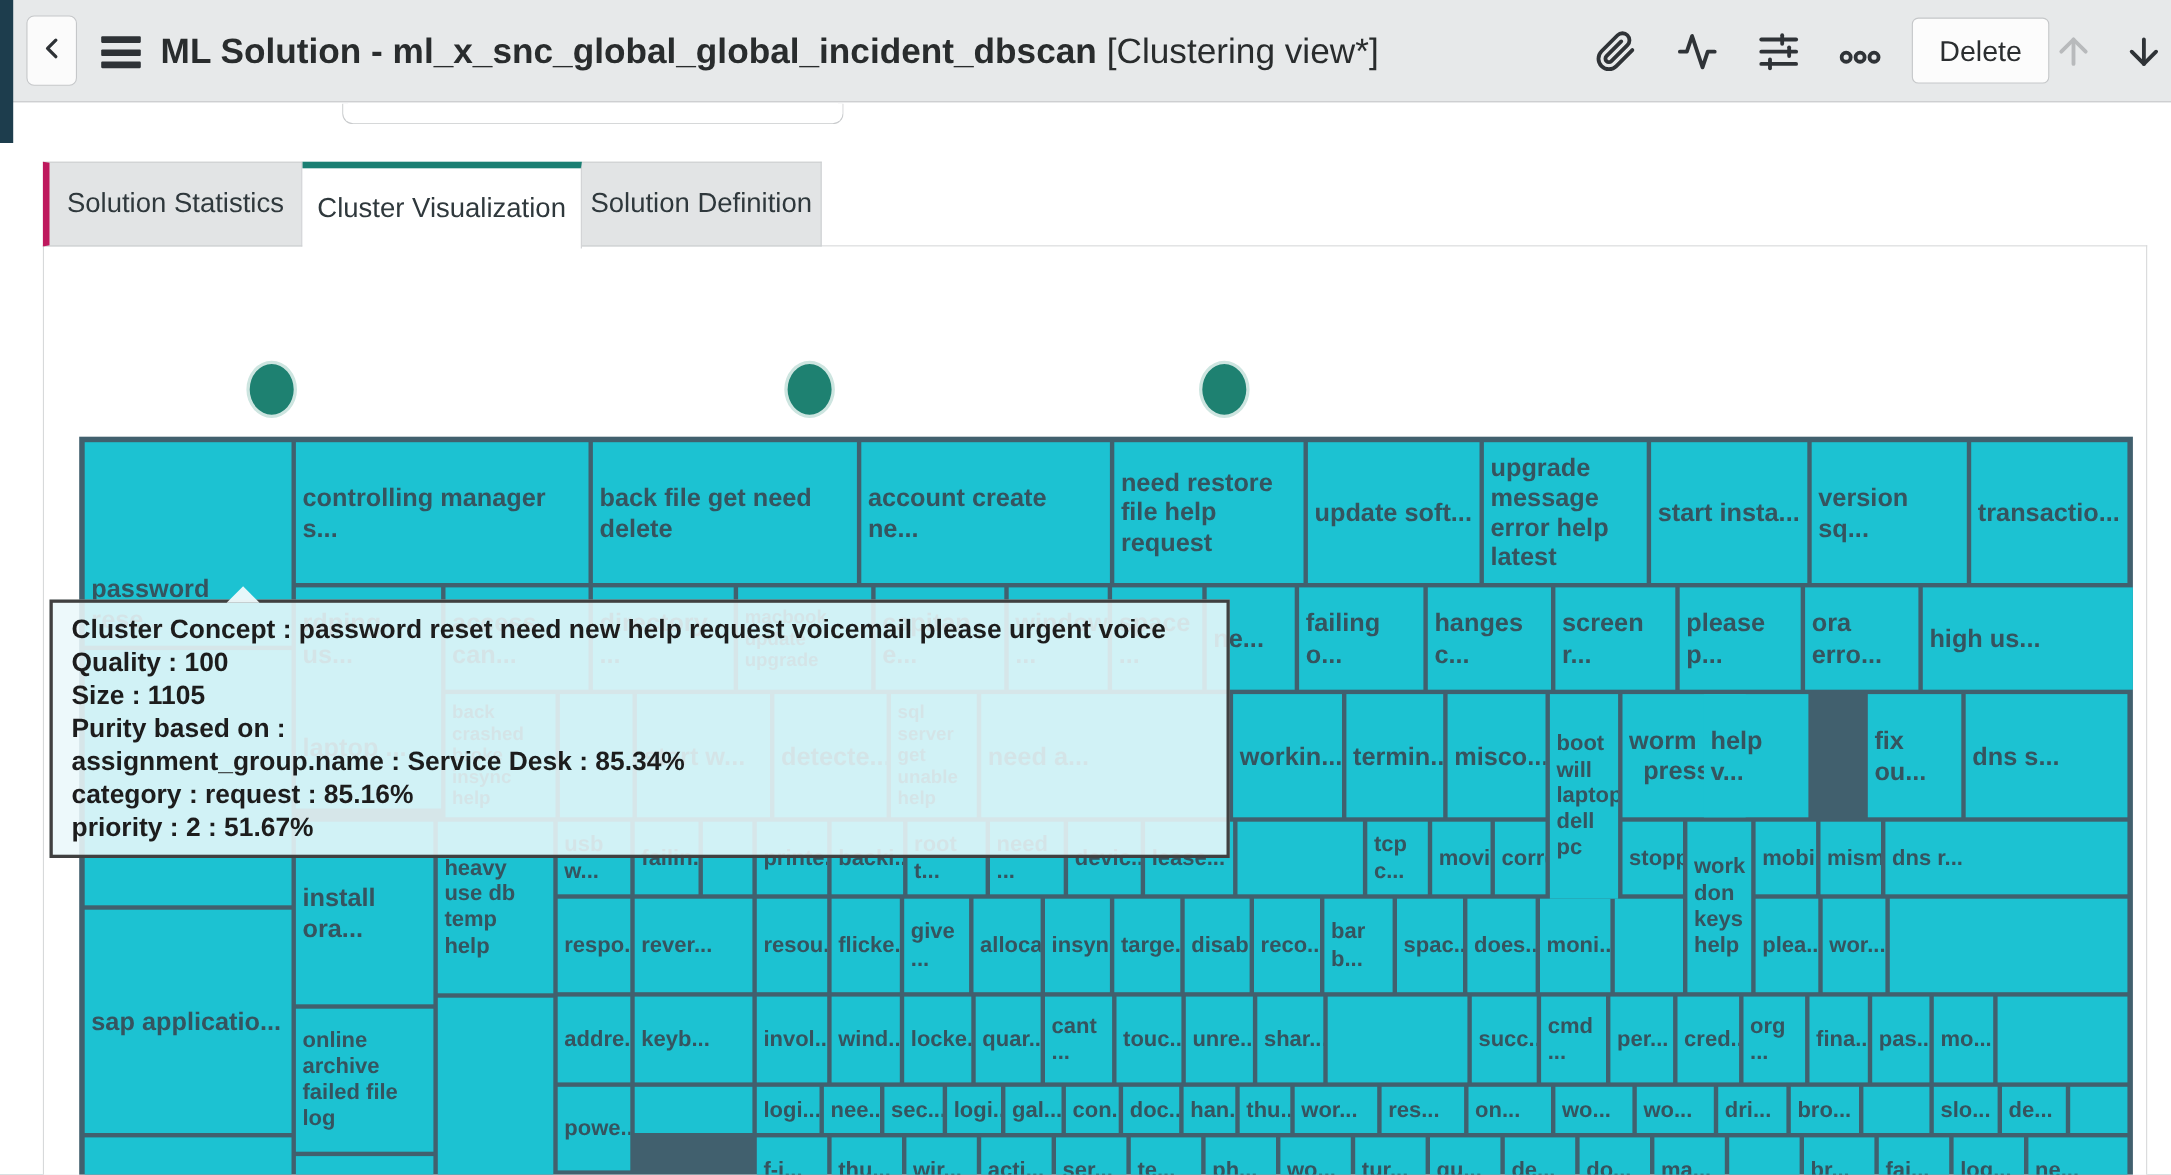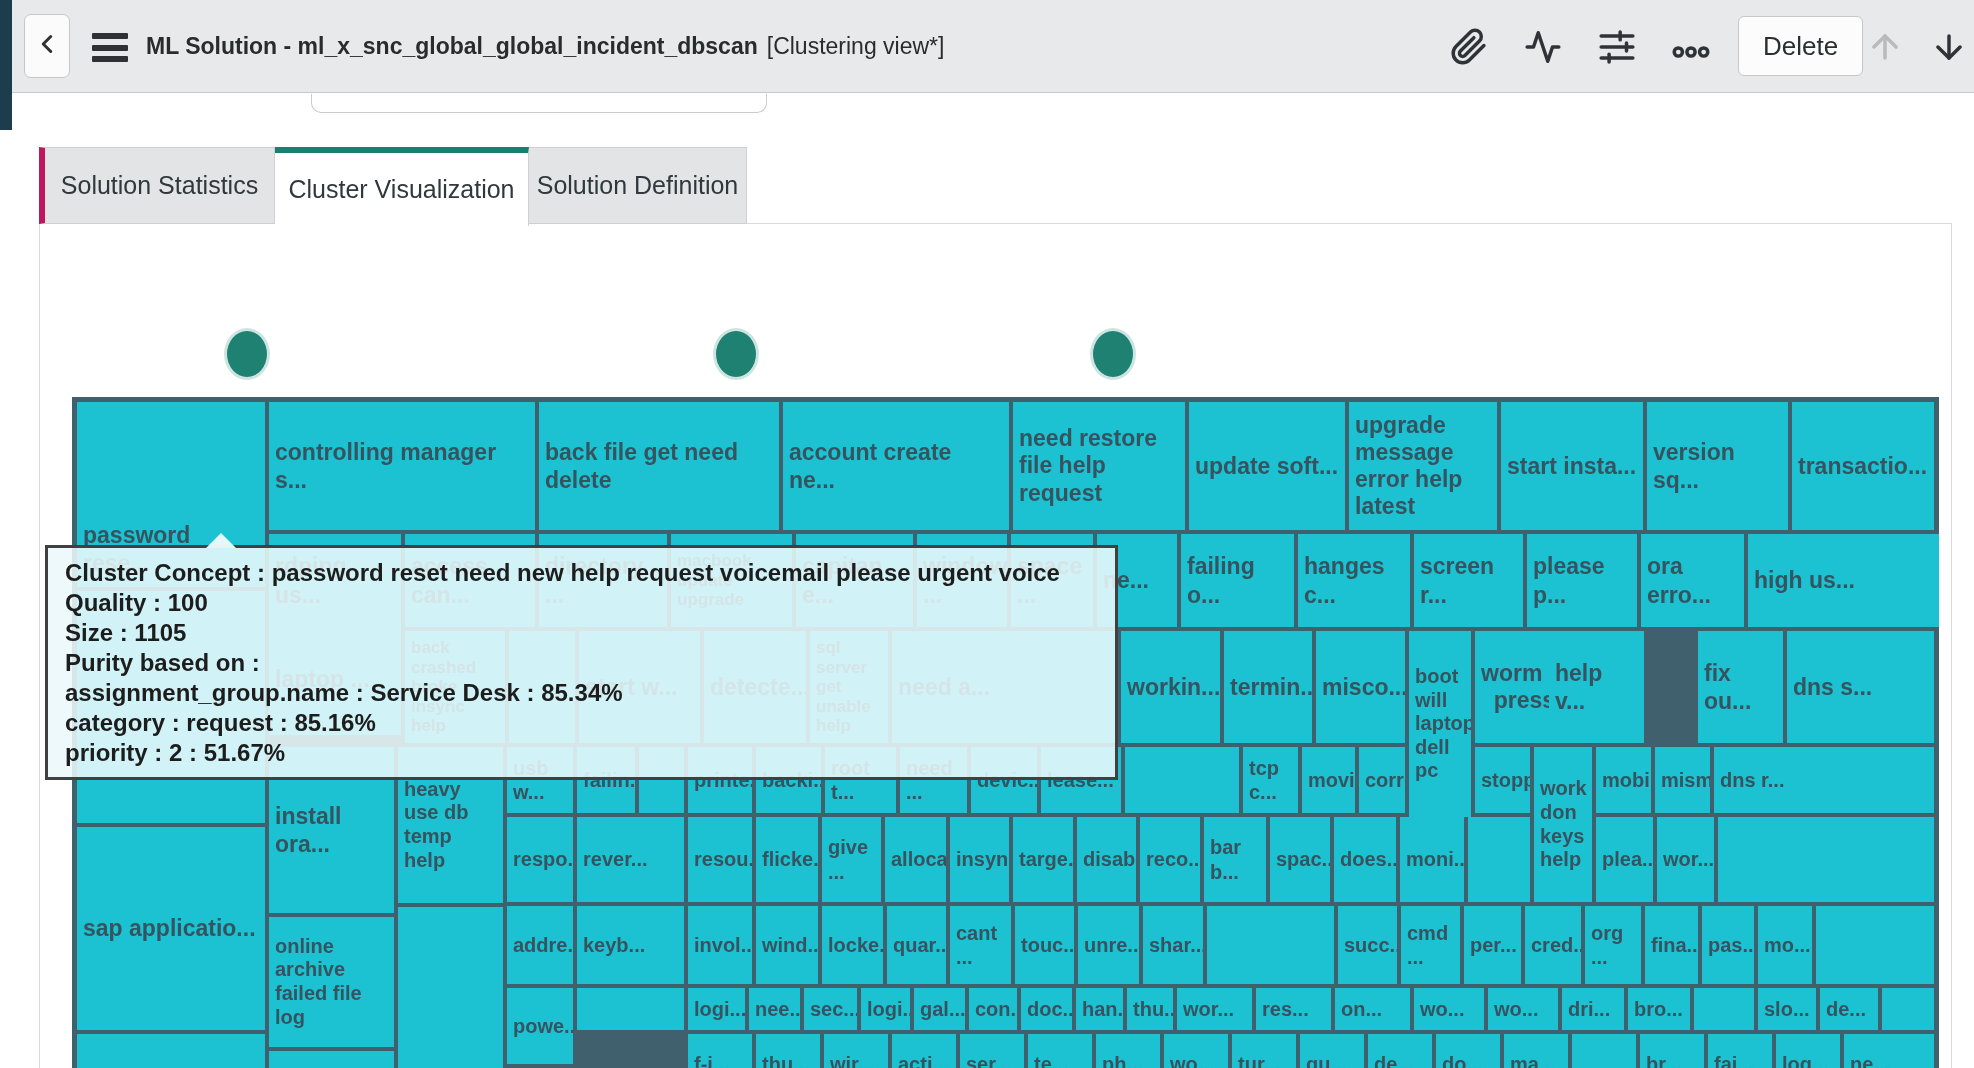--- a/index.html
+++ b/index.html
@@ -12,21 +12,21 @@
   .header { position:absolute; left:0; top:0; width:1974px; height:93px;
     background:#e7e9ea; border-bottom:1px solid #c7c9cb; z-index:10; }
   .left-strip { position:absolute; left:0; top:0; width:12px; height:130px; background:#1d3d4d; z-index:11; }
   .back-btn { position:absolute; left:24px; top:14px; width:46px; height:64px;
     background:#fbfbfb; border:1px solid #c5c7c9; border-radius:7px;
     display:flex; align-items:center; justify-content:center; cursor:pointer; color:#2e3236; }
   .hamburger { position:absolute; left:92px; top:33px; width:36px; height:29px;
     display:flex; flex-direction:column; justify-content:space-between; cursor:pointer; }
   .hamburger span { display:block; height:6px; background:#2e3236; border-radius:1px; }
   .title { position:absolute; left:146px; top:0; height:93px; display:flex; align-items:center;
-    font-size:23px; color:#292c2d; white-space:nowrap; }
+    font-size:32px; color:#292c2d; white-space:nowrap; }
   .title .main { font-weight:700; }
   .title .suffix { font-weight:400; margin-left:9px; }
   .hicon { position:absolute; top:28px; width:38px; height:38px; color:#2f3337; cursor:pointer; }
   .hicon svg { width:100%; height:100%; stroke:currentColor; fill:none;
     stroke-width:2.2; stroke-linecap:round; stroke-linejoin:round; }
   .icon-attach { left:1450px; }
   .icon-activity { left:1524px; }
   .icon-sliders { left:1598px; }
   .icon-more { left:1672px; top:33px; }
   .delete-btn { position:absolute; left:1738px; top:16px; height:60px; padding:0 24px;

